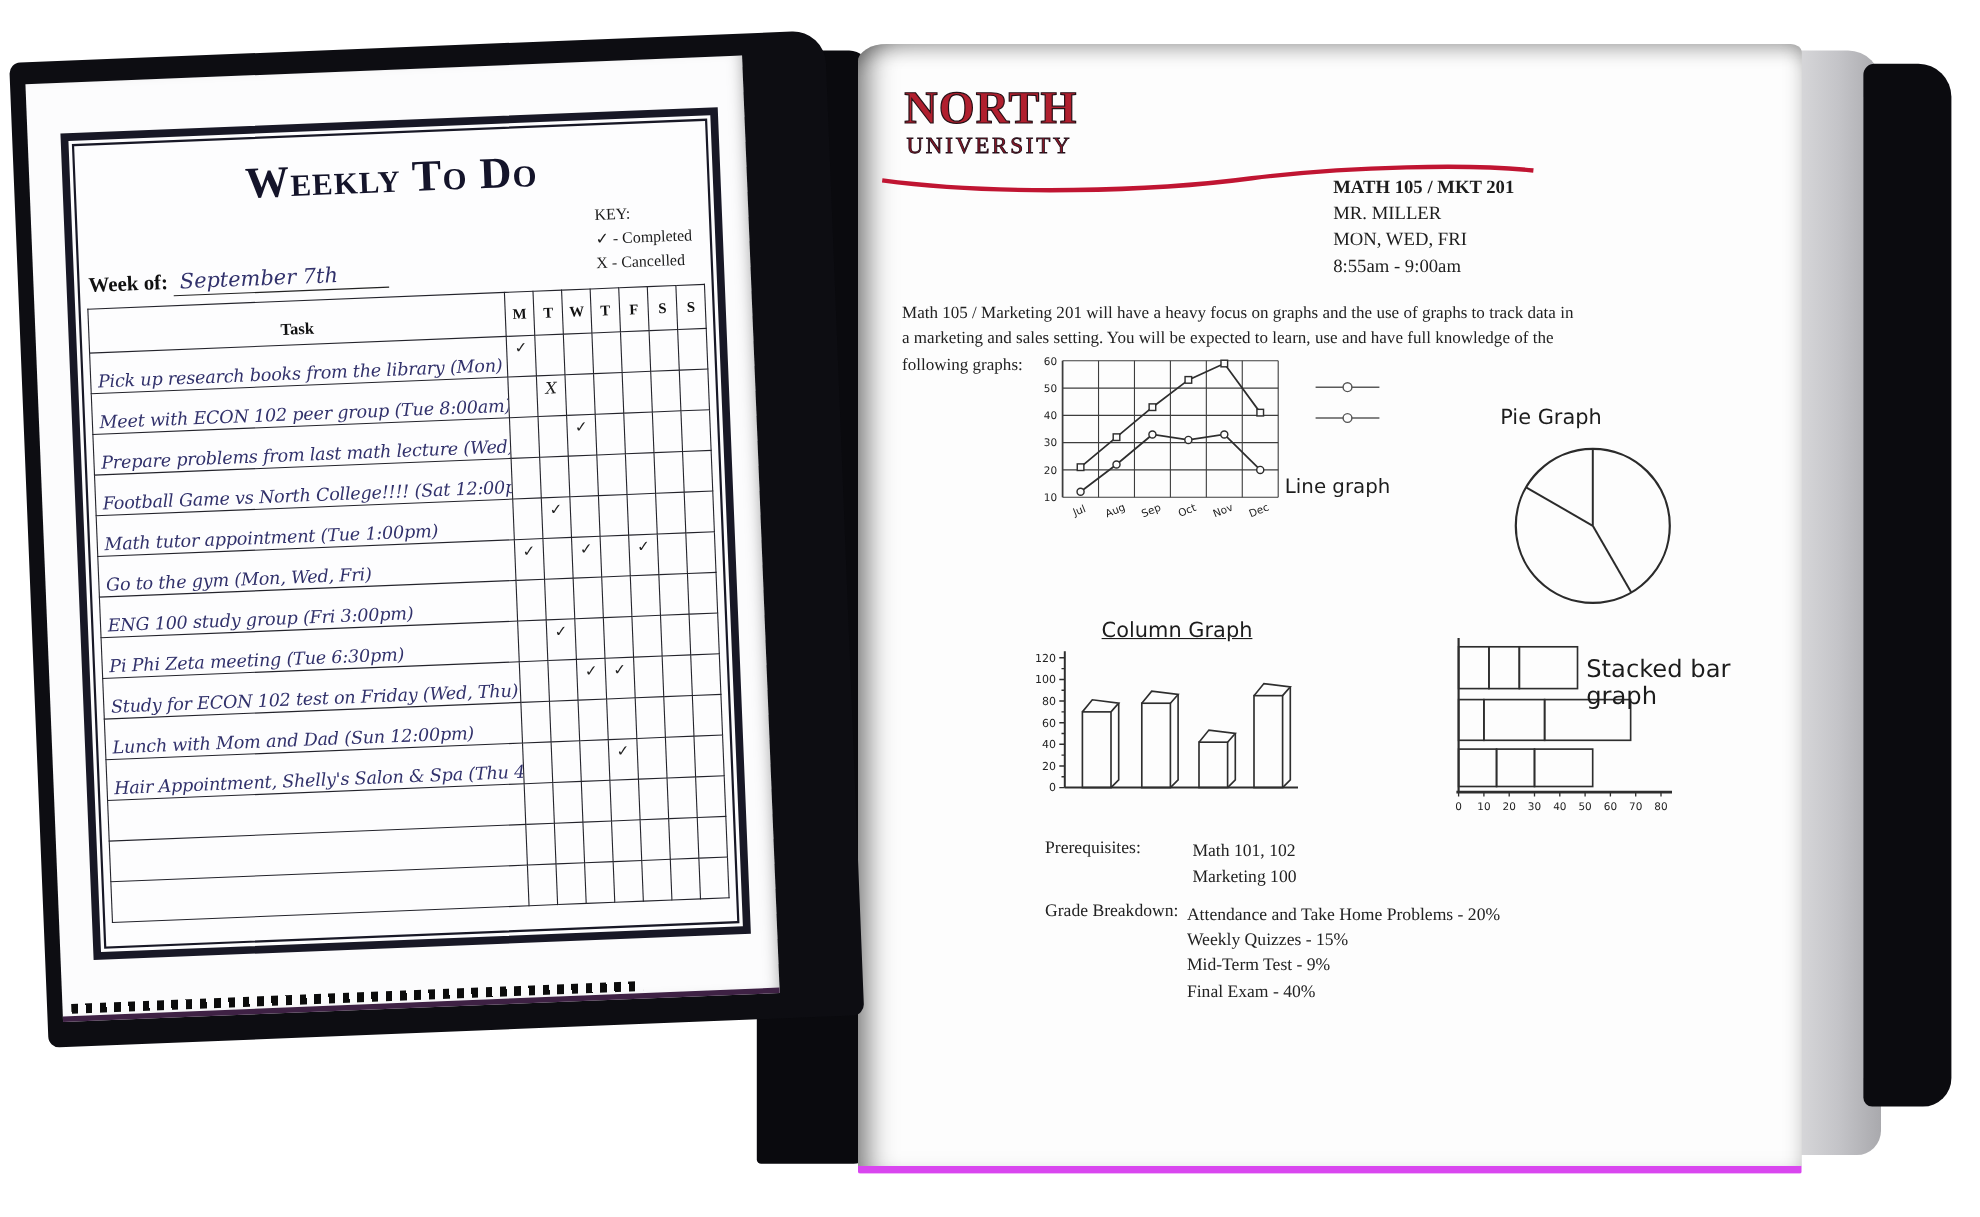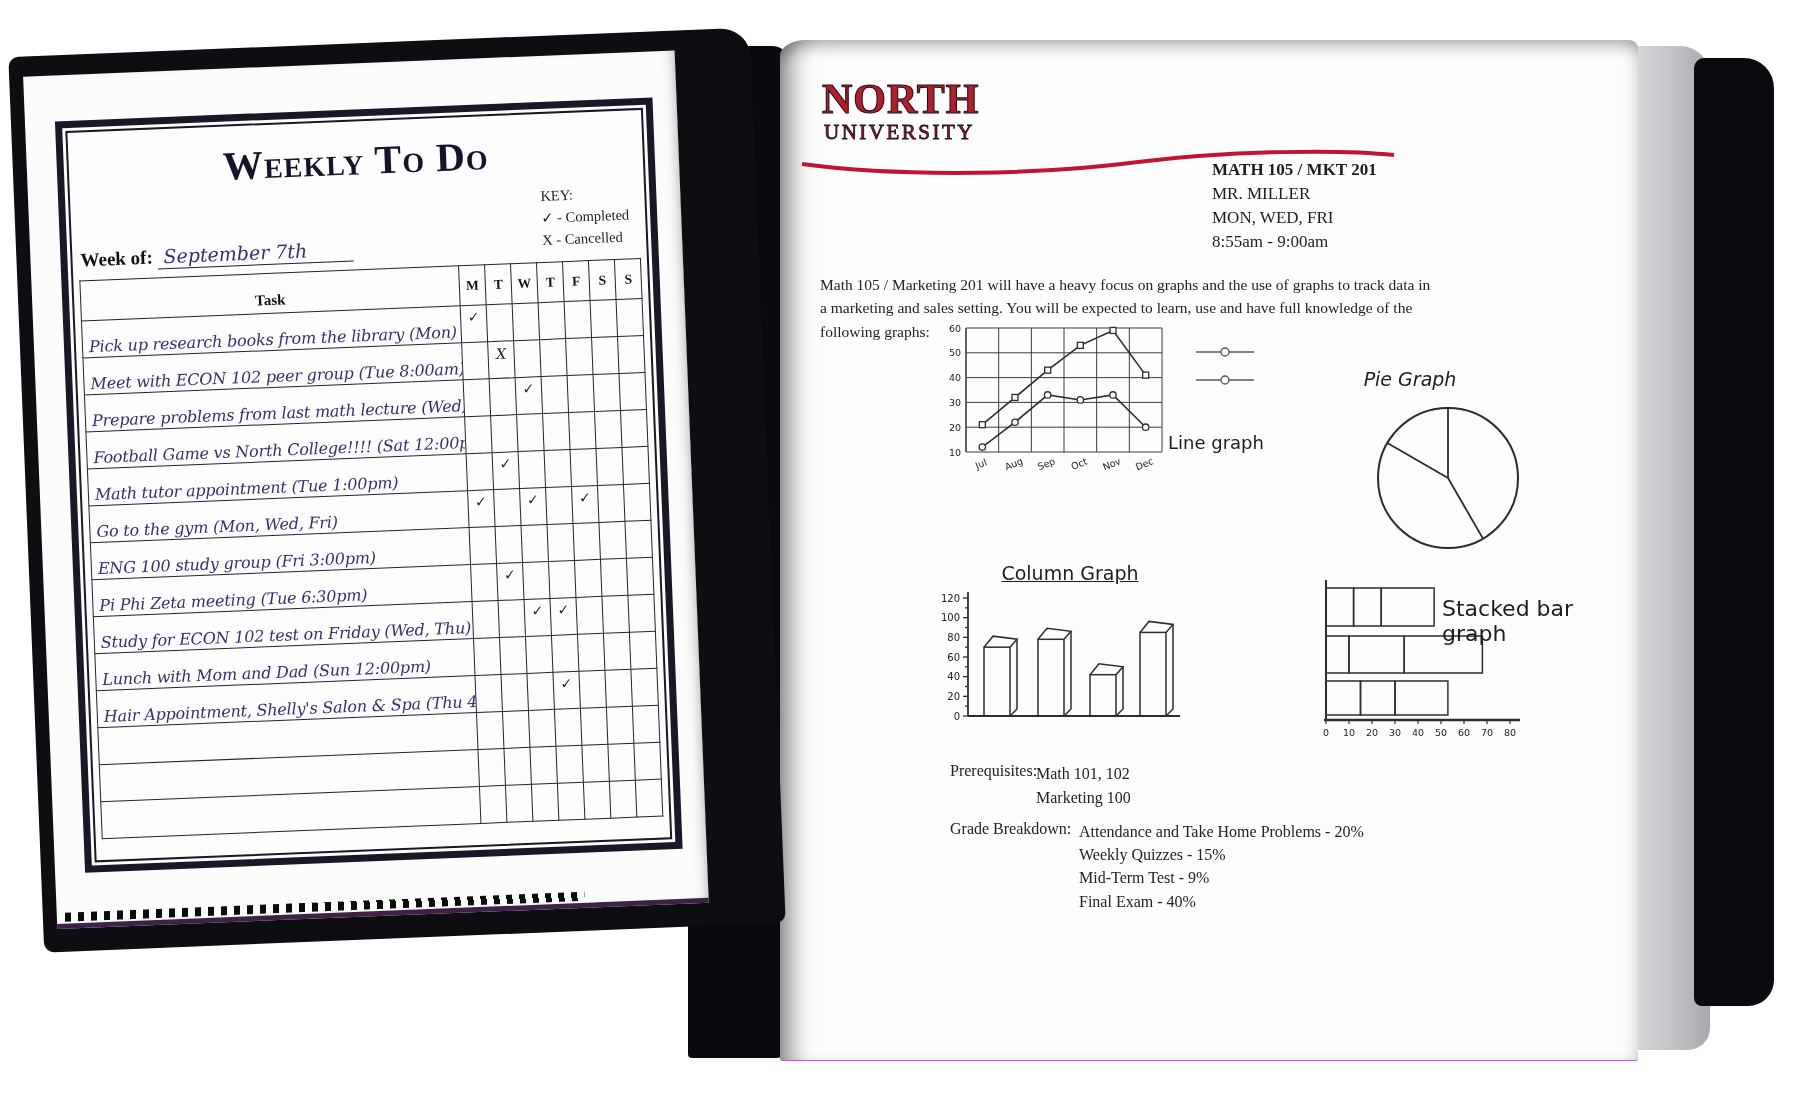--- a/index.html
+++ b/index.html
@@ -12,52 +12,52 @@
   .gray-edge { position:absolute; left:1624px; top:46px; width:86px; height:1004px;
                background:linear-gradient(90deg,#dddddf 0%,#c4c4c8 55%,#a9a9ad 100%);
                border-radius:8px 30px 22px 8px; z-index:2; }
   .right-spine { position:absolute; left:1694px; top:58px; width:80px; height:948px;
                  background:#0b0b0f; border-radius:10px 30px 26px 8px; z-index:3; }
 
   
   .right-page { position:absolute; left:780px; top:40px; width:858px; height:1020px;
                 background:#fdfdfd; z-index:4;
                 border-radius:26px 10px 2px 2px / 16px 8px 2px 2px;
-                border-bottom:1px solid #d946ef;
+                border-bottom:7px solid #d946ef;
                 box-shadow: inset 26px 0 26px -18px rgba(0,0,0,.55),
                             inset 0 18px 16px -12px rgba(0,0,0,.28),
                             inset -14px 0 16px -12px rgba(0,0,0,.18); }
   .right-page > * { position:absolute; }
 
   .logo-north { left:42px; top:38px; font-weight:bold; font-size:42px; letter-spacing:1px;
                 color:#b01f2e; -webkit-text-stroke:1.1px #241016; line-height:1; }
   .logo-univ  { left:44px; top:82px; font-weight:normal; font-size:21px; letter-spacing:2.5px;
                 color:#8c1526; -webkit-text-stroke:0.8px #20101a; line-height:1; }
   .swoosh { left:18px; top:102px; }
 
   .course-info { left:432px; top:118px; font-size:17px; line-height:1.42; color:#1d1d1d; }
   .course-info .ci0 { font-weight:bold; }
 
   .syllabus-heading { left:80px; top:196px; width:500px; text-align:center;
                       font-size:21px; letter-spacing:2px; color:#1f1f1f; }
   .syllabus-intro { left:40px; top:233px; width:614px; font-size:15.5px; line-height:1.5; color:#222; }
 
   .chart-label { font-family:"DejaVu Sans", sans-serif; color:#1c1c1c; }
   .lbl-line    { left:388px; top:392px; font-size:18px; }
-  .lbl-pie     { left:555px; top:328px; width:150px; text-align:center; font-size:19px;font-style:italic; }
+  .lbl-pie     { left:555px; top:328px; width:150px; text-align:center; font-size:19px; }
   .lbl-column  { left:205px; top:522px; width:170px; text-align:center; font-size:19px;text-decoration:underline; }
   .lbl-stacked { left:662px; top:556px; font-size:22px; }
 
   .svg-line    { left:150px; top:278px; }
   .svg-legend  { left:412px; top:300px; }
   .svg-pie     { left:588px; top:358px; }
   .svg-column  { left:156px; top:546px; }
   .svg-stacked { left:528px; top:502px; }
 
-  .prereq-row { left:170px; top:722px; display:flex; font-size:16px; color:#222; }
+  .prereq-row { left:170px; top:722px; display:flex; font-size:16px; color:#222;gap:48px; }
   .prereq-row .plabel { width:86px; }
   .prereq-row .pvals  { line-height:1.5; }
   .grade-row { left:170px; top:780px; display:flex; font-size:16px; color:#222; }
   .grade-row .glabel { width:129px; }
   .grade-row .gvals  { line-height:1.45; }
 
   
   .left-unit { position:absolute; left:26px; top:42px; width:742px; height:896px;
                transform:rotate(-2.3deg); transform-origin:50% 50%; z-index:5; }
   .left-cover { position:absolute; inset:0; background:#0d0d12; border-radius:10px 30px 10px 10px; }

